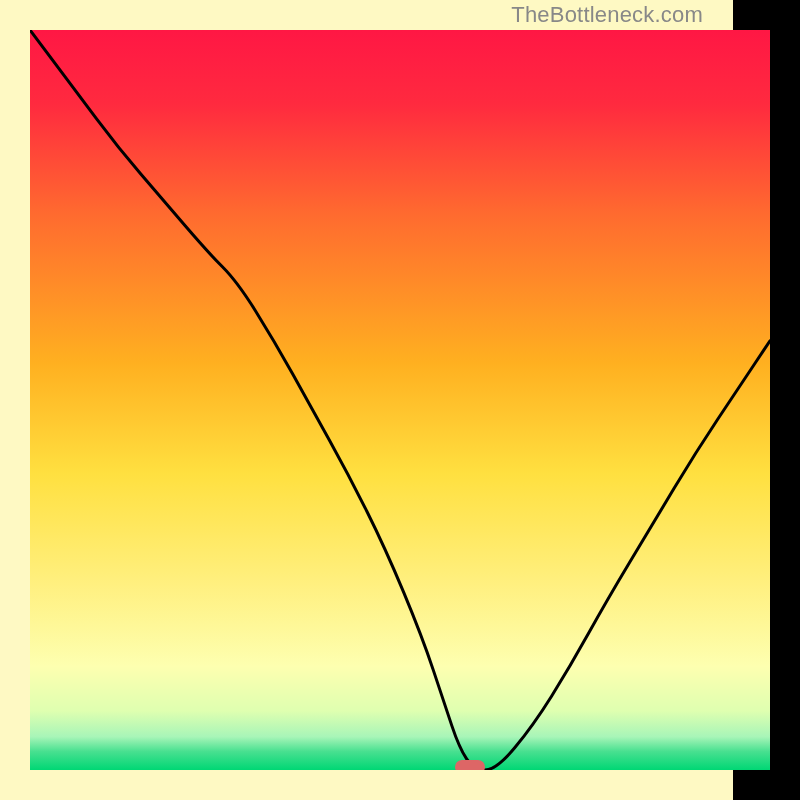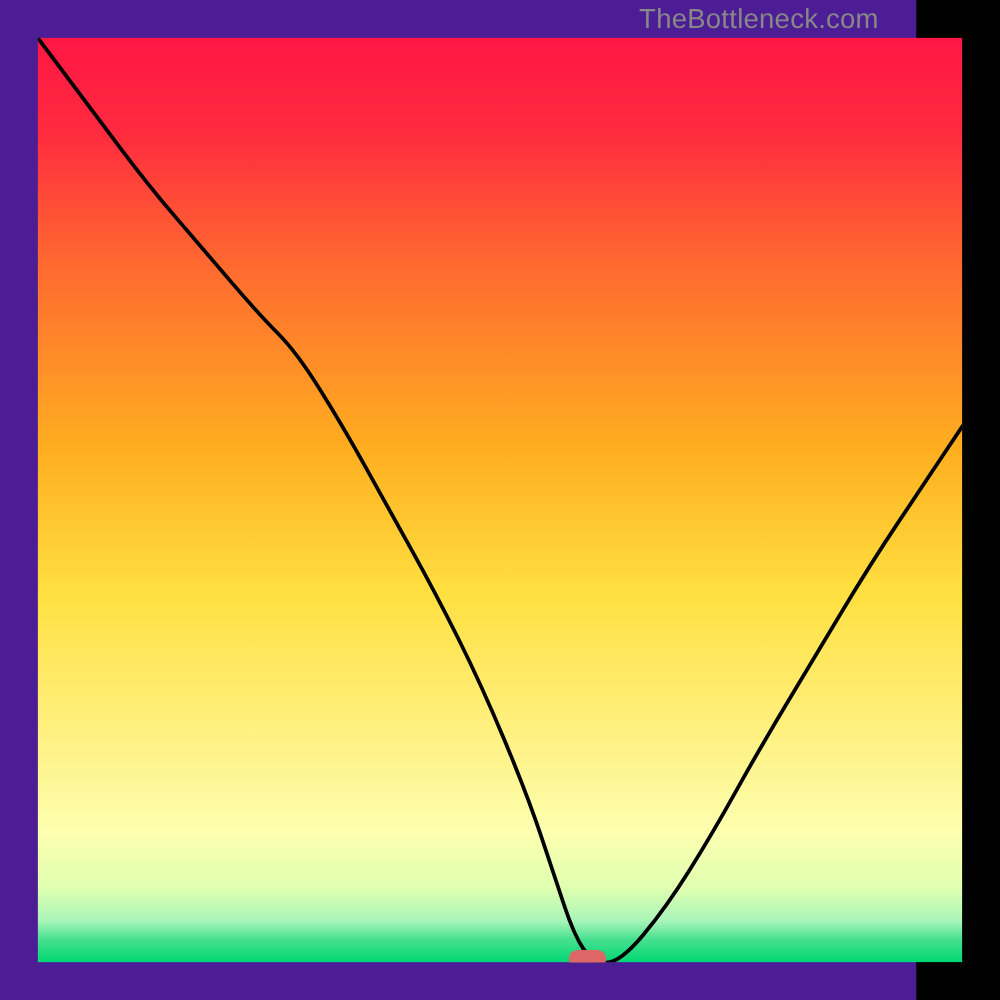--- a/index.html
+++ b/index.html
@@ -9,21 +9,21 @@
     height: 800px;
     background: #000;
     overflow: hidden;
   }
   .frame {
     position: absolute;
     left: 0;
     top: 0;
     width: 733px;
     height: 800px;
-    background: #4c1d95;
+    background: #fef9c3;
   }
   .plot {
     position: absolute;
     left: 30px;
     top: 30px;
     width: 740px;
     height: 740px;
     overflow: hidden;
   }
   .gradient {

